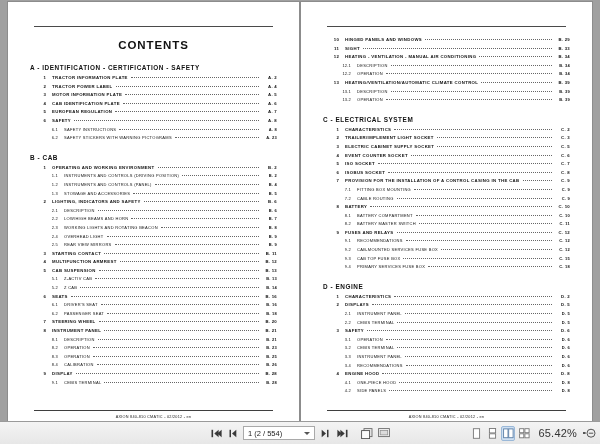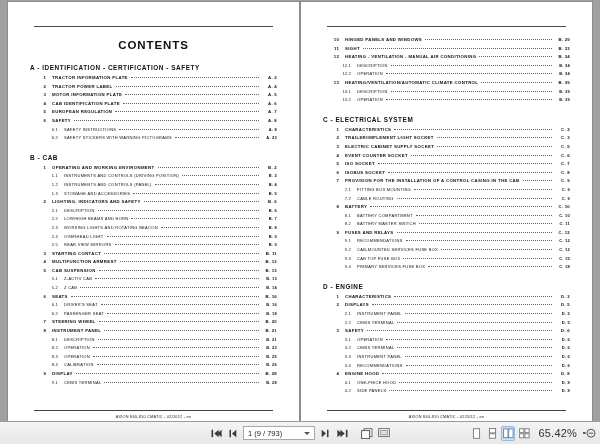--- a/index.html
+++ b/index.html
@@ -675,21 +675,21 @@
       </button>
 
       <button class="tb-btn" title="Previous page">
         <svg width="8" height="9" viewBox="0 0 8 9">
           <rect x="0.5" y="0.8" width="1.5" height="7.4" fill="#3a3a3a"></rect>
           <polygon points="7.3,0.8 7.3,8.2 3.0,4.5" fill="#3a3a3a"></polygon>
         </svg>
       </button>
 
       <div class="pagebox">
-        <span class="pv">1 (9 / 793)</span>
+        <span class="pv">1 (2 / 554)</span>
         <span class="caret"></span>
       </div>
 
       <button class="tb-btn" title="Next page">
         <svg width="8" height="9" viewBox="0 0 8 9">
           <polygon points="0.7,0.8 0.7,8.2 5.0,4.5" fill="#3a3a3a"></polygon>
           <rect x="6.0" y="0.8" width="1.5" height="7.4" fill="#3a3a3a"></rect>
         </svg>
       </button>
 

